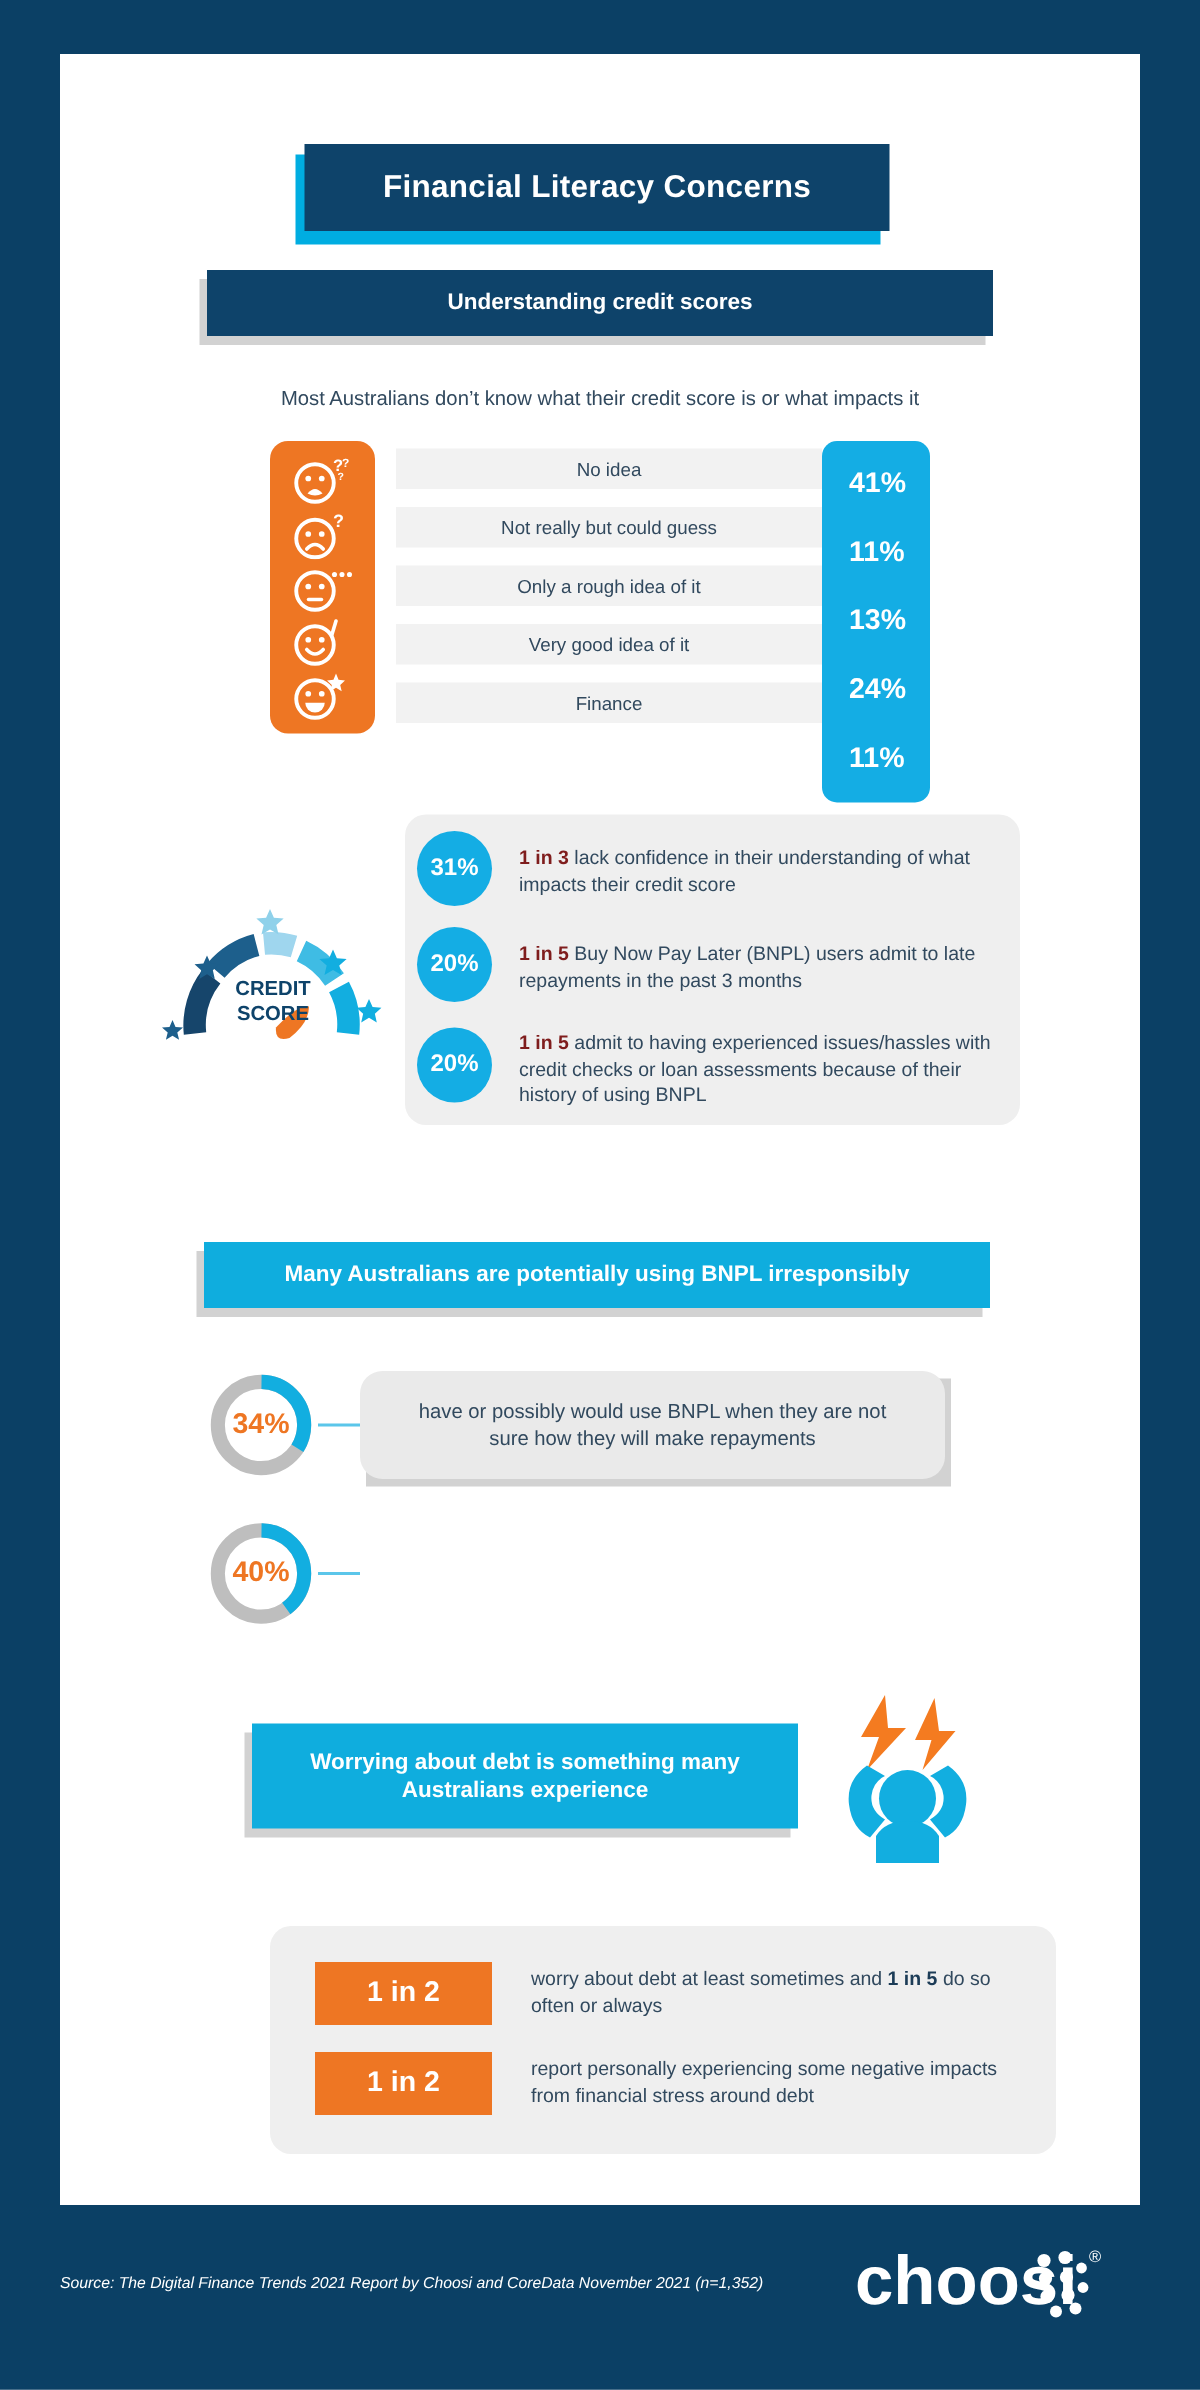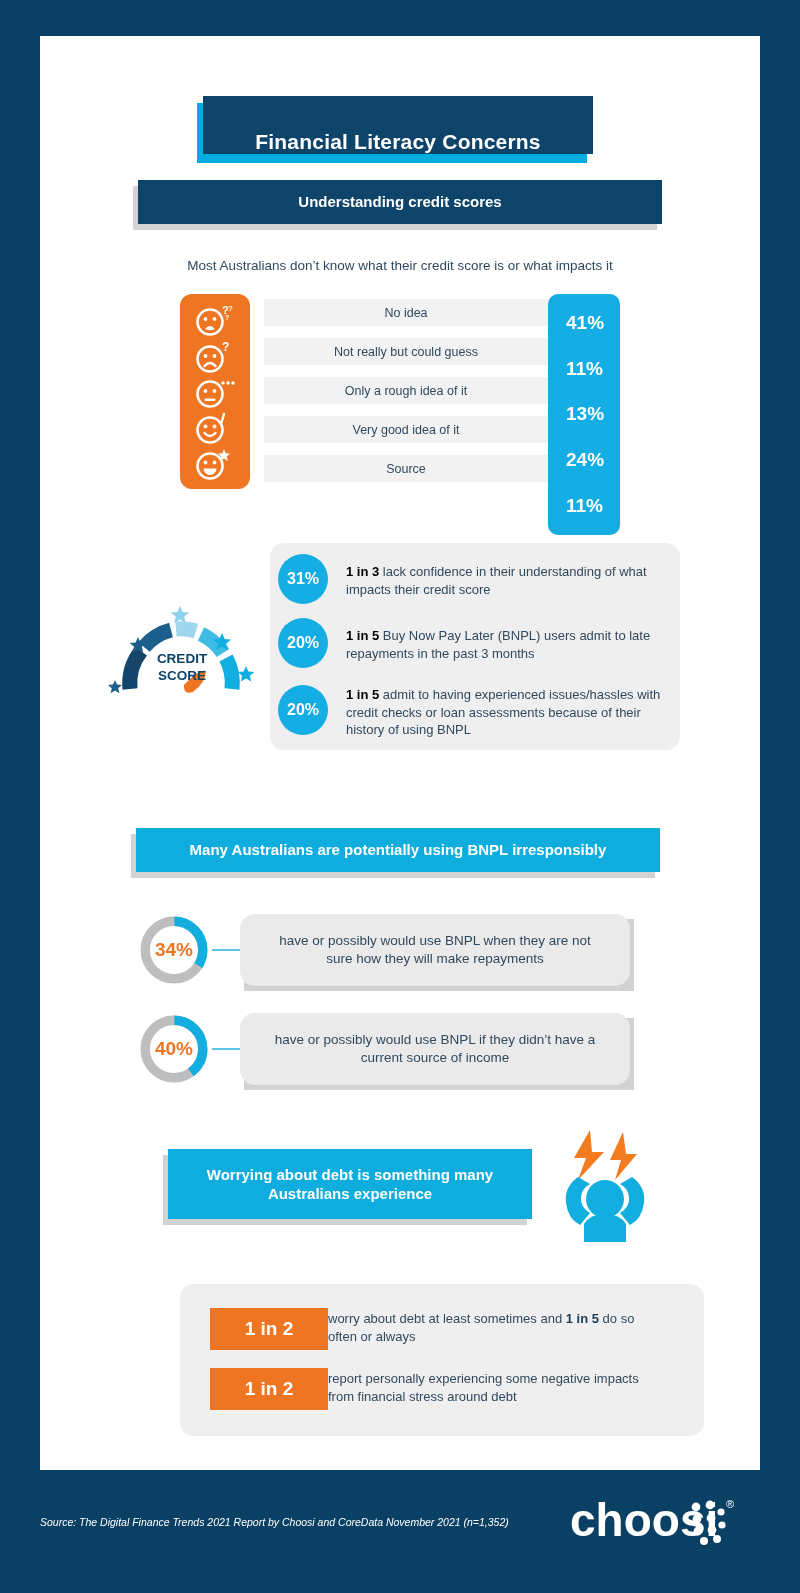--- a/index.html
+++ b/index.html
@@ -22,21 +22,21 @@
   
   .title-wrap { position: absolute; left: 163px; top: 60px; width: 390px; height: 66px; }
   .title-shadow {
     position: absolute; left: -6px; top: 7px;
     width: 390px; height: 60px; background: #00ADE1;
   }
   .title-bar {
     position: absolute; left: 0; top: 0;
     width: 390px; height: 58px;
     background: #0E436A;
-    display: flex; align-items: flex-end; justify-content: center;
+    display: flex; align-items: center; justify-content: center;
   }
   .title-bar span {
     color: #fff; font-size: 21px; font-weight: bold; letter-spacing: .2px;
   }
 
   
   .sec-head { position: absolute; }
   .sec-head .shadow {
     position: absolute; left: -5px; top: 6px; width: 100%; height: 100%;
     background: #D2D2D2;
@@ -93,21 +93,21 @@
   }
   .gauge { position: absolute; left: 68px; top: 568px; width: 150px; height: 105px; }
   .cs-list { position: absolute; left: 238px; top: 518px; width: 400px; }
   .cs-item { position: relative; display: flex; align-items: center; margin-bottom: 14px; }
   .cs-circle {
     flex: 0 0 auto; width: 50px; height: 50px; border-radius: 50%;
     background: #14ADE4; color: #fff; font-size: 16px; font-weight: bold;
     display: flex; align-items: center; justify-content: center;
   }
   .cs-text { margin-left: 18px; color: #31495E; font-size: 13px; line-height: 1.35; padding-top: 4px; width: 332px; }
-  .cs-text b { font-weight: bold; color: #000000; }
+  .cs-text b { font-weight: bold; color: #7f1d1d; }
 
   
   .donut-row { position: absolute; display: flex; align-items: center; }
   .donut { position: relative; width: 76px; height: 76px; }
   .donut .label {
     position: absolute; inset: 0; display: flex; align-items: center; justify-content: center;
     color: #EE7623; font-size: 19px; font-weight: bold;
   }
   .connector { width: 28px; height: 2px; background: #5BC6EA; }
   .bnpl-box { position: relative; width: 390px; }
@@ -123,21 +123,21 @@
   .debt-panel {
     position: absolute; left: 140px; top: 1248px;
     width: 524px; height: 152px; background: #EFEFEF; border-radius: 14px;
   }
   .debt-item { position: absolute; display: flex; align-items: flex-start; }
   .debt-tag {
     flex: 0 0 auto; width: 118px; height: 42px; background: #EE7623;
     color: #fff; font-size: 19px; font-weight: bold;
     display: flex; align-items: center; justify-content: center;
   }
-  .debt-text { margin-left: 0; color: #31495E; font-size: 13px; line-height: 1.35; width: 330px; padding-top: 2px; }
+  .debt-text { margin-left: 26px; color: #31495E; font-size: 13px; line-height: 1.35; width: 330px; padding-top: 2px; }
   .debt-text b { font-weight: bold; color: #1C3C57; }
 
   
   .source {
     position: absolute; left: 40px; top: 1516px;
     color: #FFFFFF; font-size: 10.5px; font-style: italic;
   }
   .logo { position: absolute; left: 570px; top: 1492px; width: 170px; height: 58px; }
 </style>
 </head>
@@ -216,21 +216,21 @@
         </div>
         <div class="row" style="top:83px;">
           <span>Only a rough idea of it</span>
           <span class="arrow"></span>
         </div>
         <div class="row" style="top:122px;">
           <span>Very good idea of it</span>
           <span class="arrow"></span>
         </div>
         <div class="row" style="top:161px;">
-          <span>Source</span>
+          <span>Finance</span>
           <span class="arrow"></span>
         </div>
       </div>
 
       <div class="pct-col">
         <div>41%</div>
         <div>11%</div>
         <div>13%</div>
         <div>24%</div>
         <div>11%</div>
@@ -302,26 +302,20 @@
 
     <div class="donut-row" style="left:96px; top:975px;">
       <div class="donut">
         <svg viewBox="0 0 42 42" width="76" height="76">
           <circle cx="21" cy="21" r="15.9" fill="none" stroke="#BEBEBE" stroke-width="5.2"></circle>
           <circle cx="21" cy="21" r="15.9" fill="none" stroke="#12AEE0" stroke-width="5.2" stroke-dasharray="40 60" stroke-dashoffset="25"></circle>
         </svg>
         <div class="label">40%</div>
       </div>
       <div class="connector"></div>
-      <div class="bnpl-box">
-        <div class="shadow"></div>
-        <div class="body">
-          <span>have or possibly would use BNPL if they didn’t have a current source of income</span>
-        </div>
-      </div>
     </div>
 
     <div class="sec-head cyan" style="left:128px; top:1113px; width:364px; height:70px;">
       <div class="shadow"></div>
       <div class="bar">
         <span>Worrying about debt is something many Australians experience</span>
       </div>
     </div>
 
     <svg style="position:absolute; left:510px; top:1086px;" width="110" height="120" viewBox="0 0 110 120">

